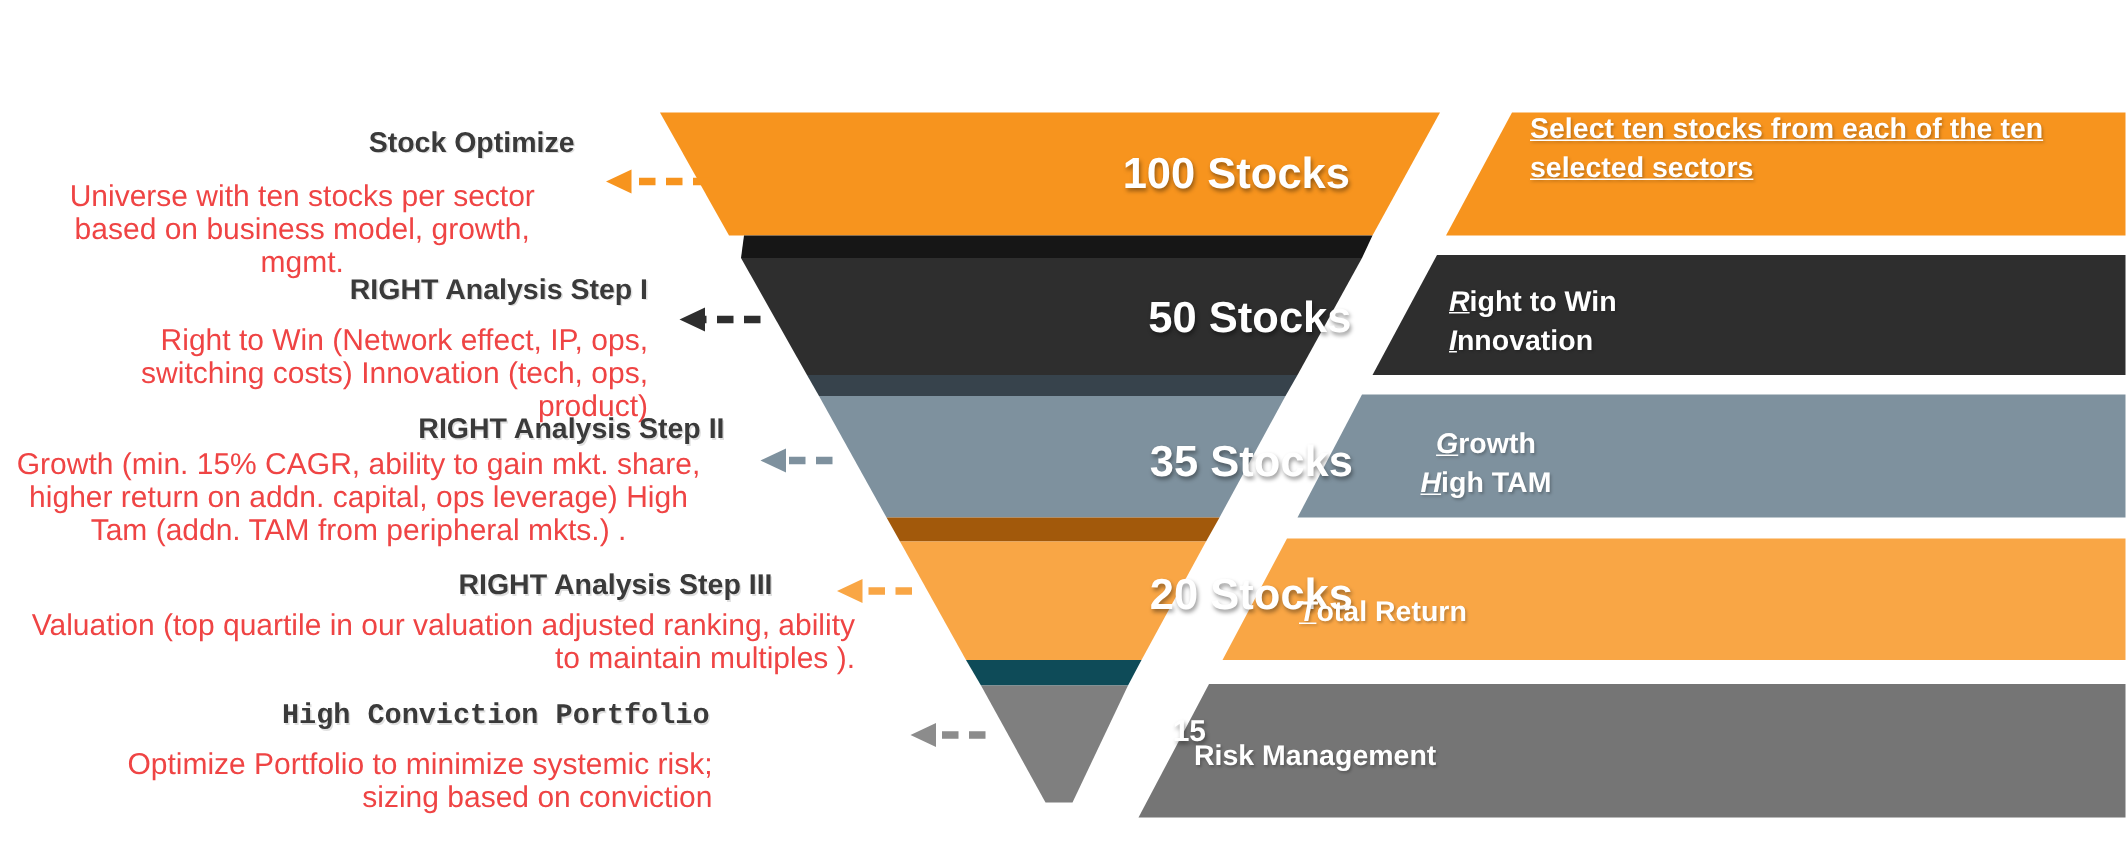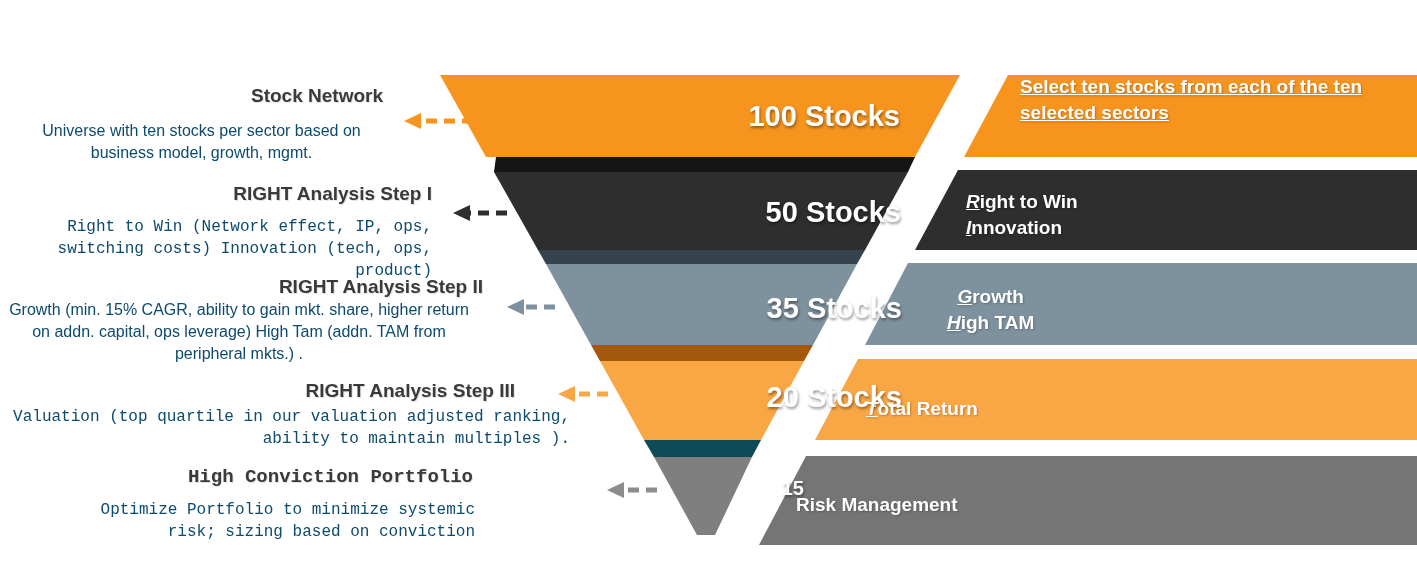--- a/index.html
+++ b/index.html
@@ -2,23 +2,23 @@
 <html><head>
 <meta charset="utf-8">
 <style>
   html,body{margin:0;padding:0;background:#fff;}
   body{width:1417px;height:570px;position:relative;overflow:hidden;
        font-family:"Liberation Sans","DejaVu Sans",sans-serif;}
   #stage-svg{position:absolute;left:0;top:0;width:1417px;height:570px;}
   .abs{position:absolute;}
   .left-title{font-size:19px;font-weight:bold;color:#3A3A3A;text-align:right;white-space:nowrap;
               text-shadow:1px 1px 0 rgba(0,0,0,0.12);}
-  .left-desc{font-size:16px;color:#0c4a6e;line-height:22px;}
+  .left-desc{font-size:20px;color:#ef4444;line-height:22px;}
   .desc-center{text-align:center;}
-  .desc-right{text-align:right;font-family:Liberation Mono, monospace;}
+  .desc-right{text-align:right;}
   .funnel-label{font-size:29px;font-weight:bold;color:#FFFFFF;text-align:right;
                 text-shadow:1px 2px 3px rgba(0,0,0,0.40);white-space:nowrap;}
   .funnel-label-small{font-size:20px;}
   .bar-text{font-size:19px;font-weight:bold;color:#FFFFFF;line-height:26px;
             text-shadow:1px 1px 2px rgba(0,0,0,0.25);}
   .bar-line{white-space:nowrap;}
   .lead{font-style:italic;text-decoration:underline;}
   .dash{stroke-width:5;stroke-dasharray:11 7;fill:none;}
 </style>
 </head>
@@ -57,21 +57,21 @@
   <g>
     <line class="dash" x1="608" y1="394" x2="574" y2="394" stroke="#F9A645"></line>
     <polygon points="558,394 575,386 575,402" fill="#F9A645"></polygon>
   </g>
   <g>
     <line class="dash" x1="657" y1="490" x2="623" y2="490" stroke="#8C8C8C"></line>
     <polygon points="607,490 624,482 624,498" fill="#8C8C8C"></polygon>
   </g>
 </svg>
 
-<div class="abs left-title" style="right:1034px;top:85px;">Stock Network</div>
+<div class="abs left-title" style="right:1034px;top:85px;">Stock Optimize</div>
 <div class="abs left-desc desc-center" style="left:20px;top:120px;width:363px;">Universe with ten stocks per sector based on business model, growth, mgmt.</div>
 
 <div class="abs left-title" style="right:985px;top:183px;">RIGHT Analysis Step I</div>
 <div class="abs left-desc desc-right" style="right:985px;top:216px;width:375px;">Right to Win (Network effect, IP, ops, switching costs) Innovation (tech, ops, product)</div>
 
 <div class="abs left-title" style="right:934px;top:276px;">RIGHT Analysis Step II</div>
 <div class="abs left-desc desc-center" style="left:0px;top:299px;width:478px;">Growth (min. 15% CAGR, ability to gain mkt. share, higher return on addn. capital, ops leverage) High Tam (addn. TAM from peripheral mkts.) .</div>
 
 <div class="abs left-title" style="right:902px;top:380px;text-align:right;">RIGHT Analysis Step III</div>
 <div class="abs left-desc desc-right" style="right:847px;top:406px;width:565px;">Valuation (top quartile in our valuation adjusted ranking, ability to maintain multiples ).</div>

